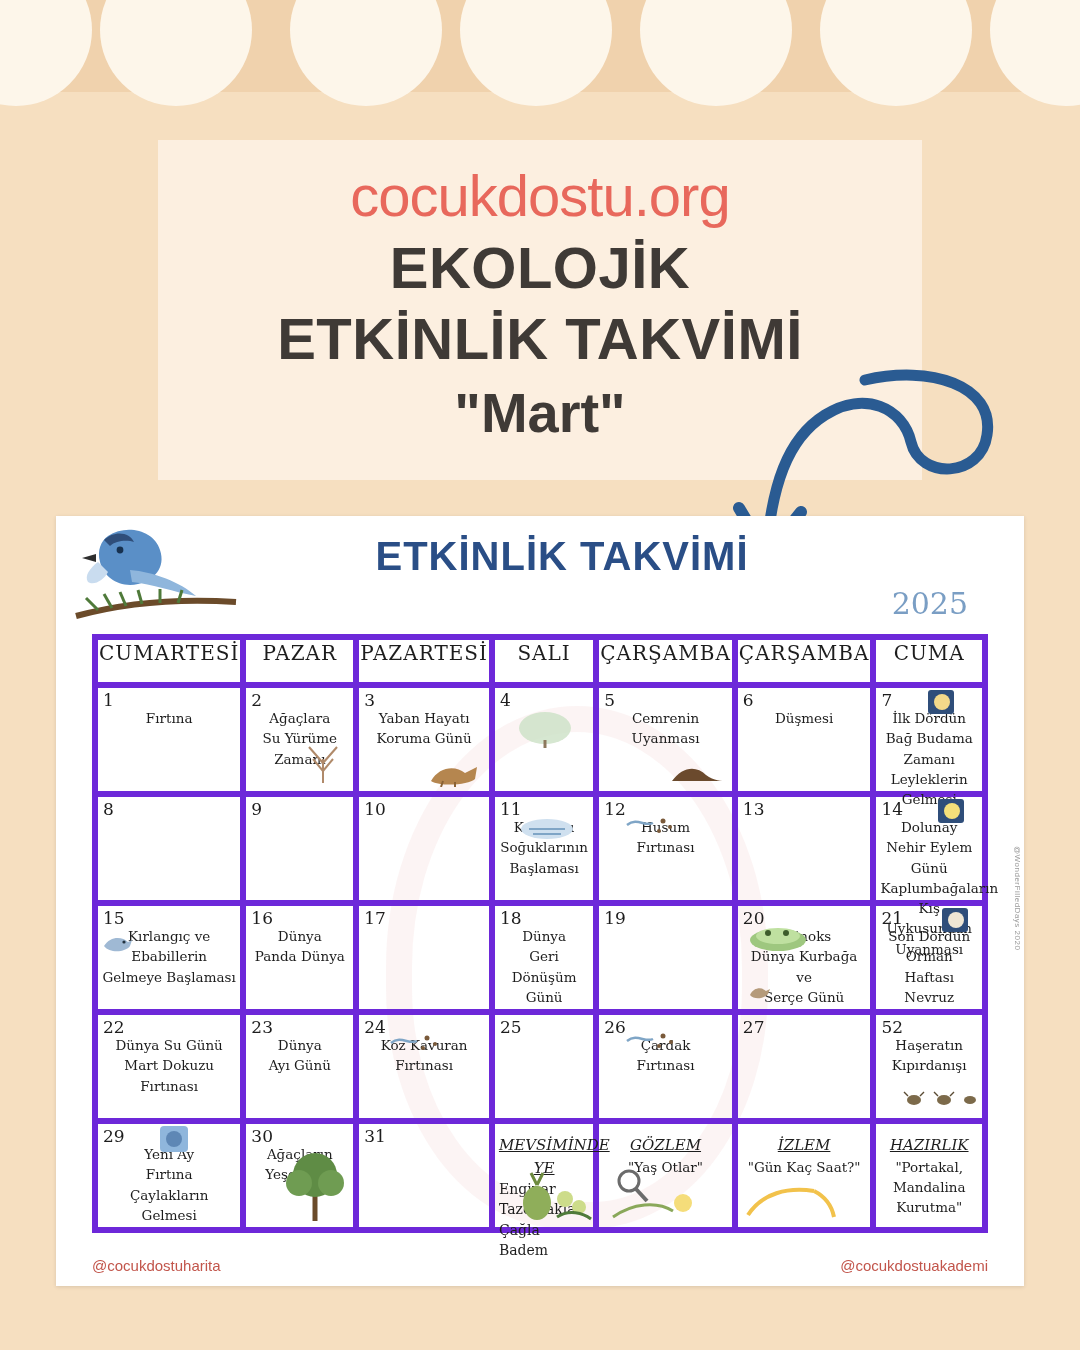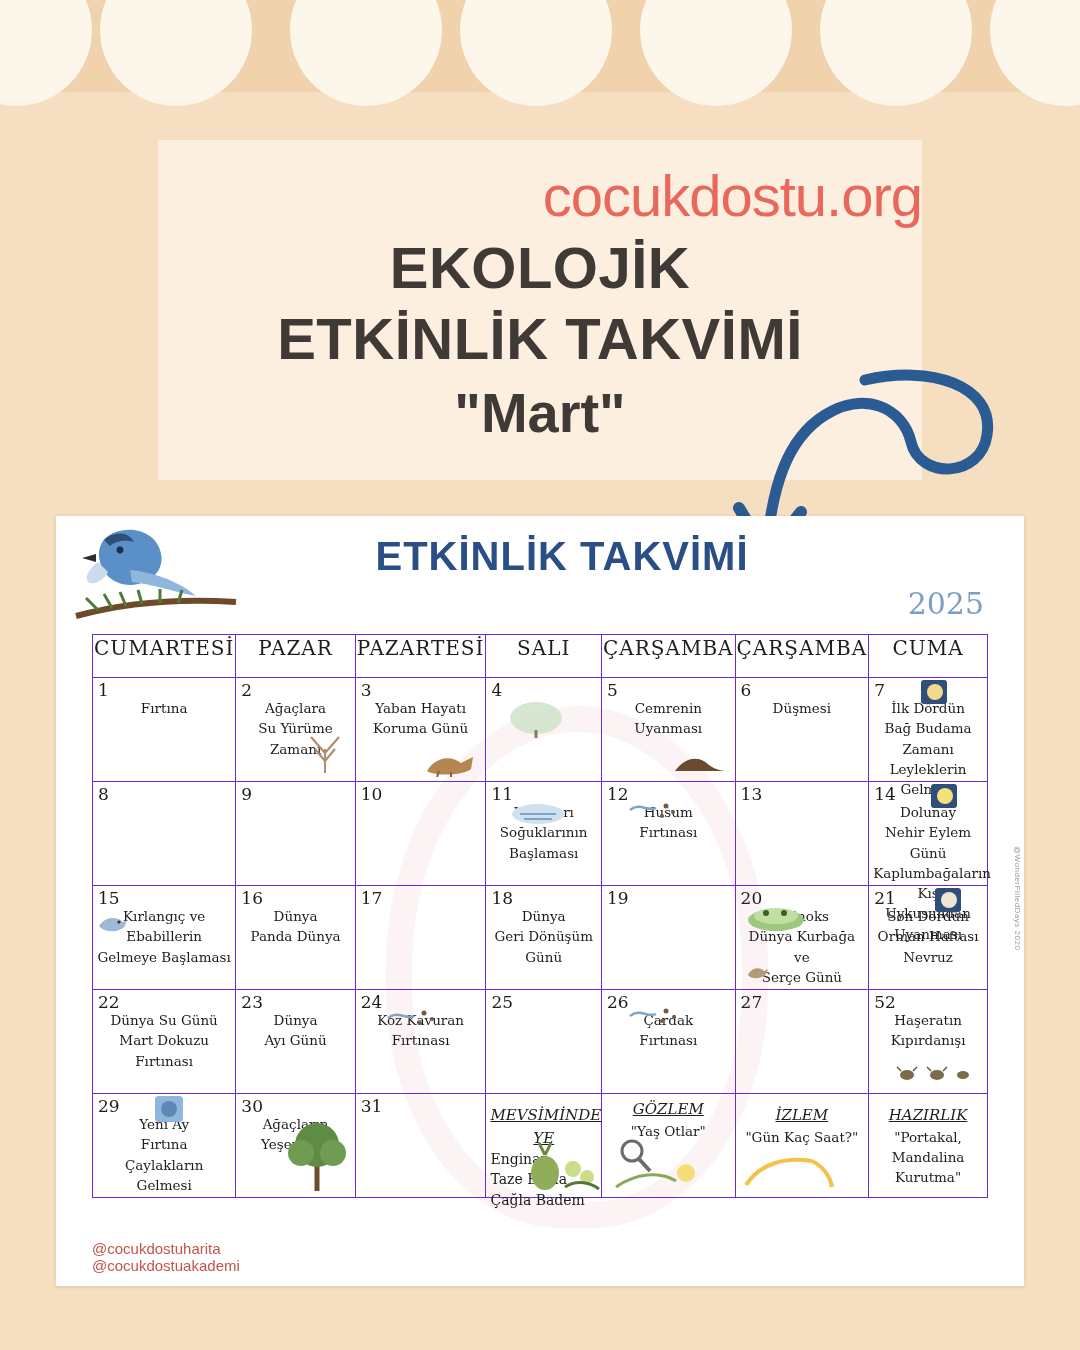--- a/index.html
+++ b/index.html
@@ -17,21 +17,21 @@
   .scallop{
     position:absolute;top:-46px;width:152px;height:152px;border-radius:50%;
     background:#fdf6ea;
   }
   
   .header-card{
     position:absolute;left:158px;top:140px;width:764px;height:340px;
     background:#fcefe0;
   }
   .site-title{
-    text-align:right;color:#e8685c;font-size:58px;letter-spacing:-1px;
+    text-align:center;color:#e8685c;font-size:58px;letter-spacing:-1px;
     margin-top:22px;font-weight:400;
   }
   .main-title{
     text-align:center;color:#3f3a36;font-size:58px;font-weight:700;
     line-height:1.08;margin-top:8px;letter-spacing:0.5px;
   }
   .month-title{
     text-align:center;color:#3f3a36;font-size:56px;font-weight:700;
     margin-top:10px;
   }
@@ -47,30 +47,30 @@
     position:absolute;left:296px;top:18px;width:420px;text-align:center;
   }
   .cal-logo .l1{font-size:40px;font-weight:800;color:#2a4e86;letter-spacing:1px;
     -webkit-text-stroke:0px;}
   .cal-logo .l2{font-size:40px;font-weight:800;color:#2a4e86;letter-spacing:1px;}
   .cal-logo .script{
     font-family:"DejaVu Serif", serif;font-style:italic;font-size:44px;color:#2a4e86;
     font-weight:700;
   }
   .year{
-    position:absolute;right:40px;top:70px;color:#7a9ec4;font-size:30px;
+    position:absolute;right:56px;top:70px;color:#7a9ec4;font-size:30px;
     font-family:"DejaVu Serif", serif;
   }
   .bird{position:absolute;left:12px;top:8px;width:230px;height:112px;}
   
   table.cal{
     position:absolute;left:36px;top:118px;width:896px;border-collapse:collapse;
   }
   table.cal th,table.cal td{
-    border:1px solid #6d28d9;vertical-align:top;
+    border:6px solid #6d28d9;vertical-align:top;
   }
   table.cal th{
     height:40px;font-size:20px;font-weight:400;color:#1d1d1d;
     font-family:"DejaVu Serif", serif;letter-spacing:1px;text-align:center;
   }
   table.cal td{
     width:128px;height:103px;position:relative;padding:0;
   }
   .daynum{
     position:absolute;left:5px;top:2px;font-size:17px;color:#1d1d1d;
@@ -79,21 +79,21 @@
   .cell-body{
     position:absolute;left:4px;right:4px;top:20px;
     font-family:"DejaVu Serif", serif;font-size:13.5px;color:#1d1d1d;
     text-align:center;line-height:1.5;
   }
   .cell-title{font-style:italic;text-decoration:underline;font-size:15px;}
   .cell-list{text-align:left;font-size:14px;line-height:1.45;}
   .footer-line{
     position:absolute;left:36px;right:36px;bottom:12px;
     display:flex;justify-content:space-between;
-    font-size:15px;color:#c2554b;flex-direction:column;
+    font-size:15px;color:#c2554b;
   }
   .wm{
     position:absolute;right:2px;top:330px;writing-mode:vertical-rl;
     font-size:8px;color:#9a9a9a;letter-spacing:.5px;
   }
   .ghost{
     position:absolute;left:330px;top:190px;width:330px;height:470px;
     border:26px solid rgba(243,216,214,.55);border-radius:50% 50% 46% 46%;
     opacity:.5;
   }
@@ -477,21 +477,21 @@
             </div>
             <div style="position: absolute; right: 0px; bottom: 0px;"><svg width="86" height="54">
                 <ellipse cx="30" cy="34" rx="14" ry="17" fill="#8fae5a"></ellipse>
                 <path d="M30 16 L24 4 M30 16 L36 4" stroke="#6d8a3e" stroke-width="3"></path>
                 <circle cx="58" cy="30" r="8" fill="#cddc8a"></circle>
                 <circle cx="72" cy="38" r="7" fill="#cddc8a"></circle>
                 <path d="M50 48 C62 40, 76 44, 84 50" stroke="#4f7a3a" stroke-width="3" fill="none"></path>
               </svg></div>
           </td>
           <td>
-            <div class="cell-body" style="top: 4px;">
+            <div class="cell-body" style="top: 10px;">
               <div class="cell-title">GÖZLEM</div>
               <div>"Yaş Otlar"</div>
             </div>
             <div style="position: absolute; left: 8px; bottom: 2px;"><svg width="90" height="54">
                 <circle cx="22" cy="14" r="10" fill="none" stroke="#6b6b6b" stroke-width="3"></circle>
                 <path d="M29 22 L40 34" stroke="#6b6b6b" stroke-width="4"></path>
                 <path d="M6 50 C26 36, 50 34, 66 44" stroke="#8aa85a" stroke-width="3" fill="none"></path>
                 <circle cx="76" cy="36" r="9" fill="#f5dd7a"></circle>
               </svg></div>
           </td>

